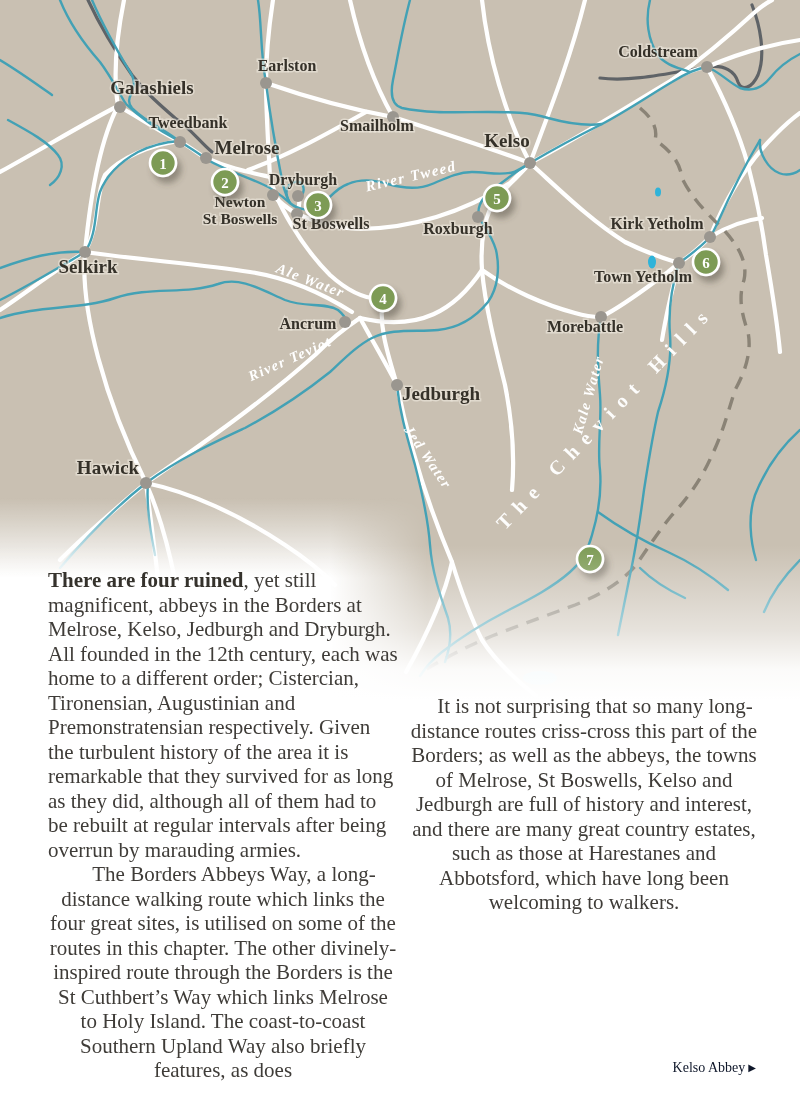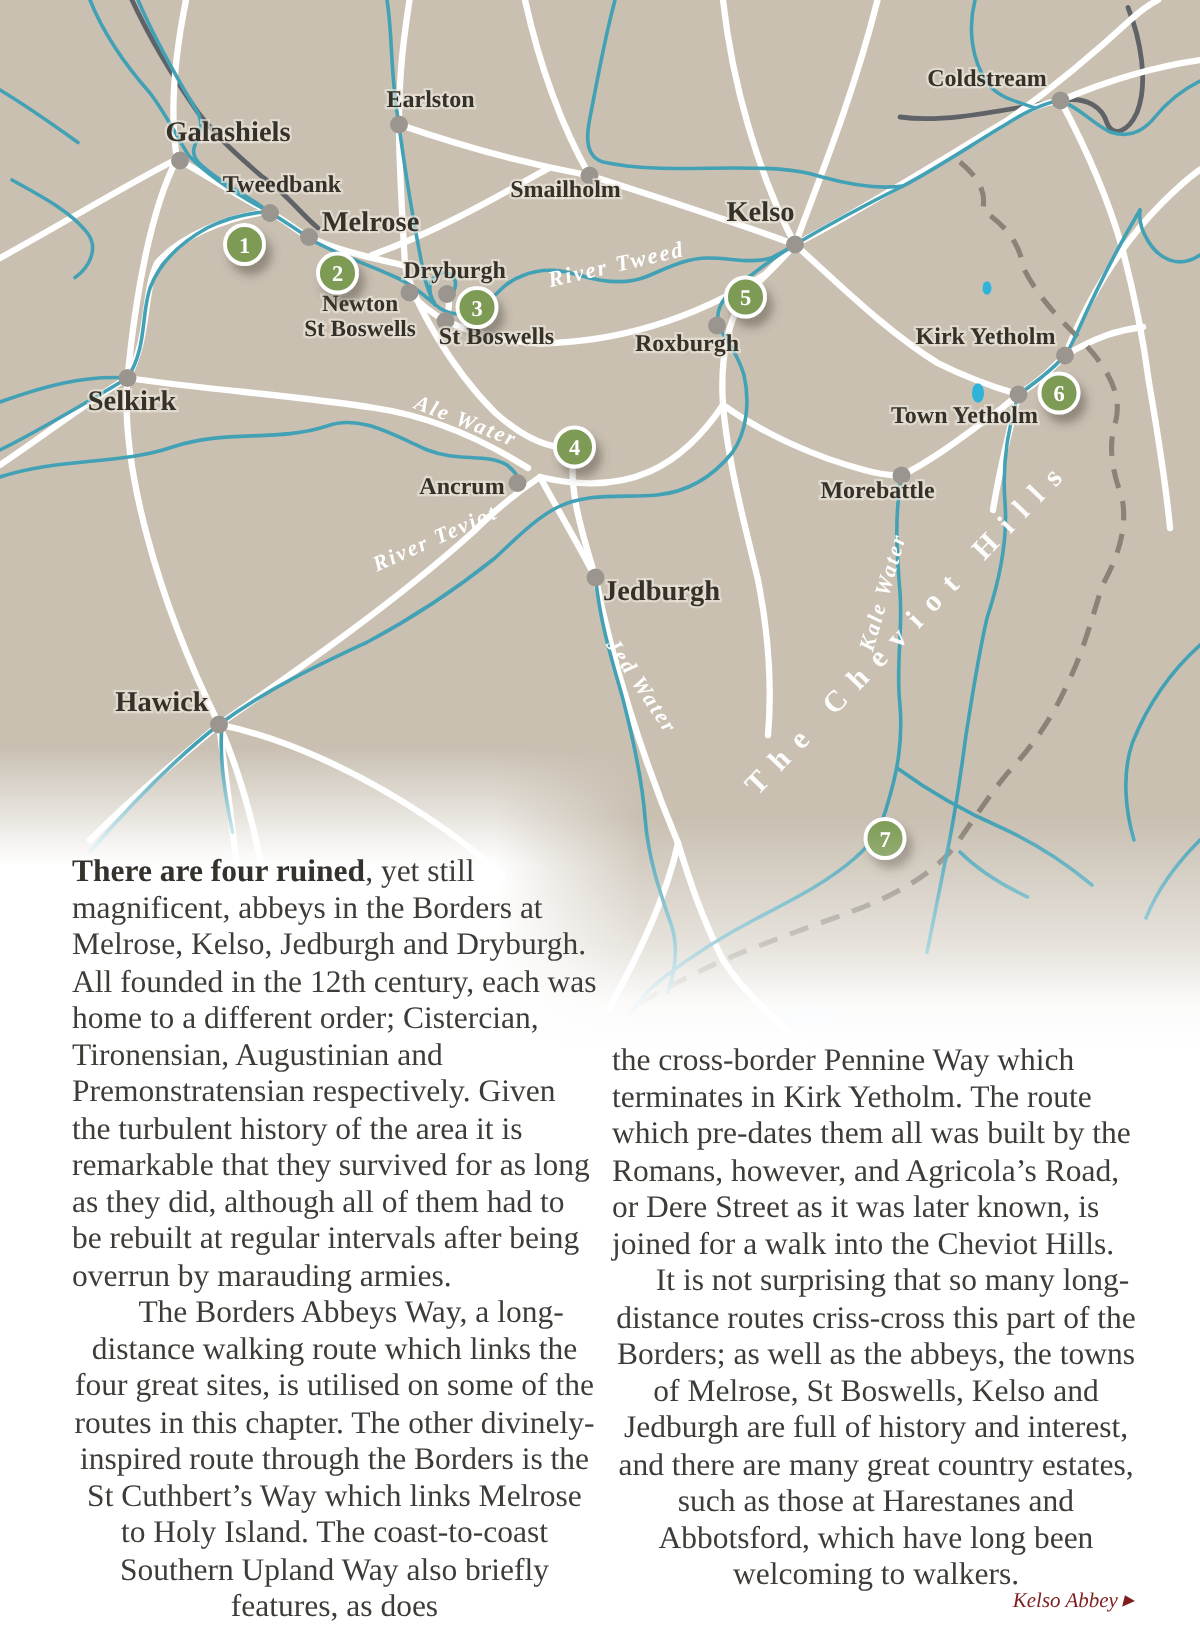--- a/index.html
+++ b/index.html
@@ -7,21 +7,21 @@
   .map-wrap{position:absolute;top:0;left:0;width:800px;height:700px;}
   svg{display:block;}
   .col{position:absolute;color:#3f3c38;font-size:21px;line-height:24.5px;text-align:left;}
   .col p{margin:0;}
   .col p.indent{text-indent:22px;text-align:center;}
   .col-left{left:48px;top:568px;width:350px;}
   .col-right{left:408px;top:694px;width:352px;}
   .lead{font-weight:bold;color:#35322c;}
   .footer{position:absolute;left:48px;right:44px;top:1056px;height:30px;}
   .page-num{position:absolute;left:0;top:0;font-weight:bold;font-size:18px;color:#7f1d1d;margin-top:47px;}
-  .footer-link{position:absolute;right:0;top:4px;font-size:14px;color:#7f1d1d;font-style:italic;}
+  .footer-link{position:absolute;right:0;top:4px;font-size:14px;color:#0f172a;}
   .footer-link .arrow{font-size:10px;position:relative;top:-1px;margin-left:3px;}
   
   text{font-family:"Liberation Serif",serif;}
   .town-label{fill:#353129;font-weight:bold;paint-order:stroke;stroke:rgba(236,230,219,0.65);stroke-width:3px;}
   .water-label{fill:#ffffff;font-style:italic;font-weight:bold;letter-spacing:1.5px;}
   .region-label{fill:#ffffff;font-weight:bold;letter-spacing:9px;opacity:0.97;}
   .marker-num{fill:#ffffff;font-weight:bold;font-size:15px;text-anchor:middle;}
 </style>
 </head>
 <body>
@@ -212,21 +212,20 @@
   <rect x="0" y="545" width="800" height="155" fill="url(#gradAll)"></rect>
 </svg>
 </div>
 
 <div class="col col-left">
   <p><strong class="lead">There are four ruined</strong><span>, yet still magnificent, abbeys in the Borders at Melrose, Kelso, Jedburgh and Dryburgh. All founded in the 12th century, each was home to a different order; Cistercian, Tironensian, Augustinian and Premonstratensian respectively. Given the turbulent history of the area it is remarkable that they survived for as long as they did, although all of them had to be rebuilt at regular intervals after being overrun by marauding armies.</span></p>
   <p class="indent">The Borders Abbeys Way, a long-distance walking route which links the four great sites, is utilised on some of the routes in this chapter. The other divinely-inspired route through the Borders is the St Cuthbert’s Way which links Melrose to Holy Island. The coast-to-coast Southern Upland Way also briefly features, as does</p>
 </div>
 
 <div class="col col-right">
-  <p>the cross-border Pennine Way which terminates in Kirk Yetholm. The route which pre-dates them all was built by the Romans, however, and Agricola’s Road, or Dere Street as it was later known, is joined for a walk into the Cheviot Hills.</p>
   <p class="indent">It is not surprising that so many long-distance routes criss-cross this part of the Borders; as well as the abbeys, the towns of Melrose, St Boswells, Kelso and Jedburgh are full of history and interest, and there are many great country estates, such as those at Harestanes and Abbotsford, which have long been welcoming to walkers.</p>
 </div>
 
 <div class="footer">
   <span class="page-num">64</span>
   <span class="footer-link">
     <span>Kelso Abbey</span><span class="arrow">▶</span>
   </span>
 </div>
 

